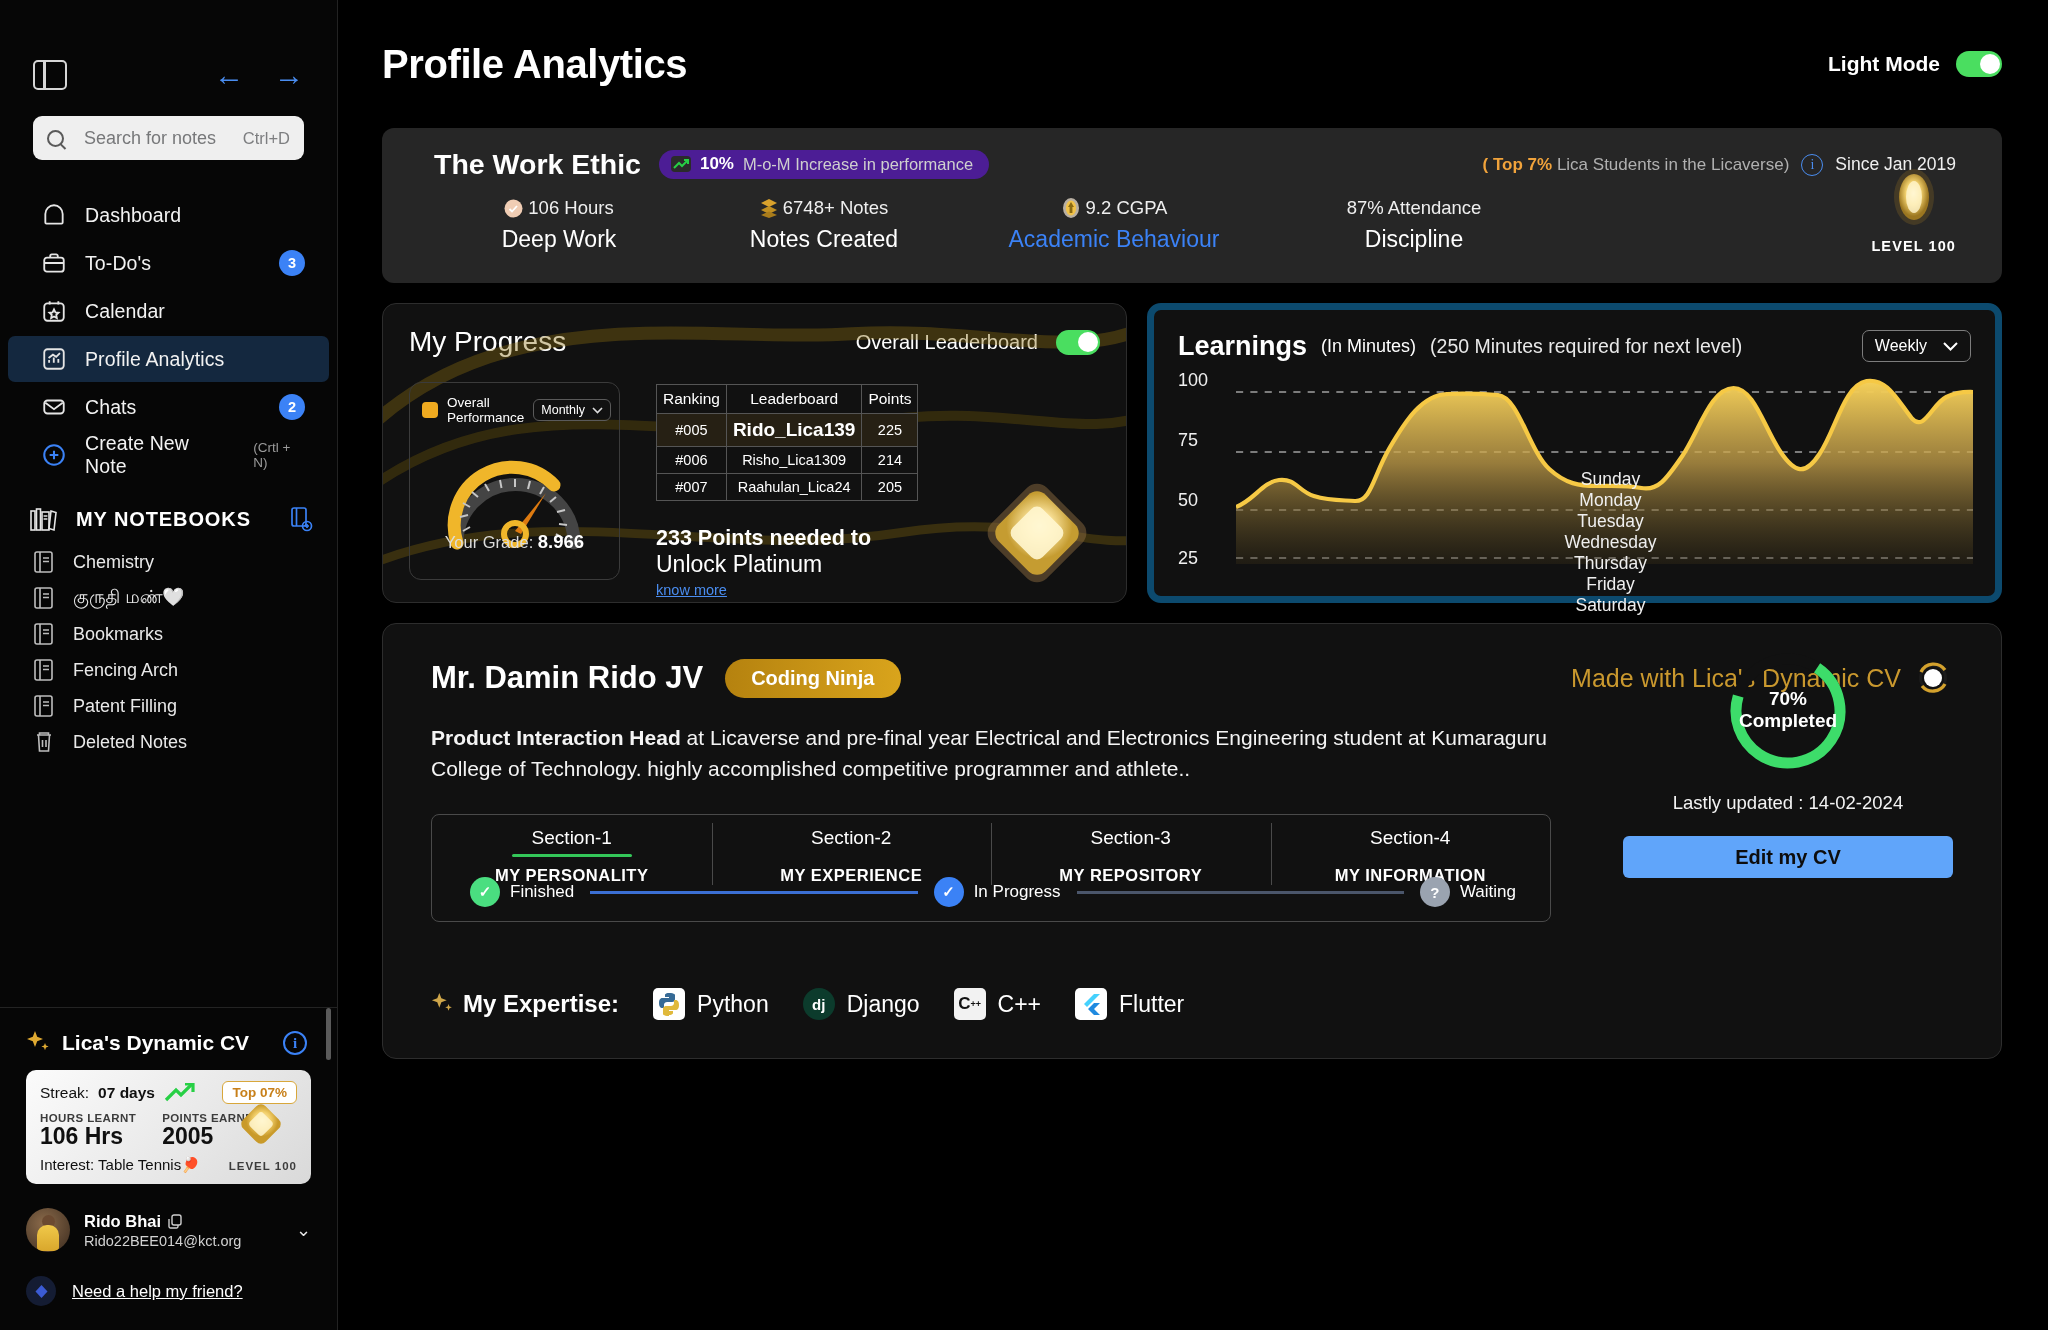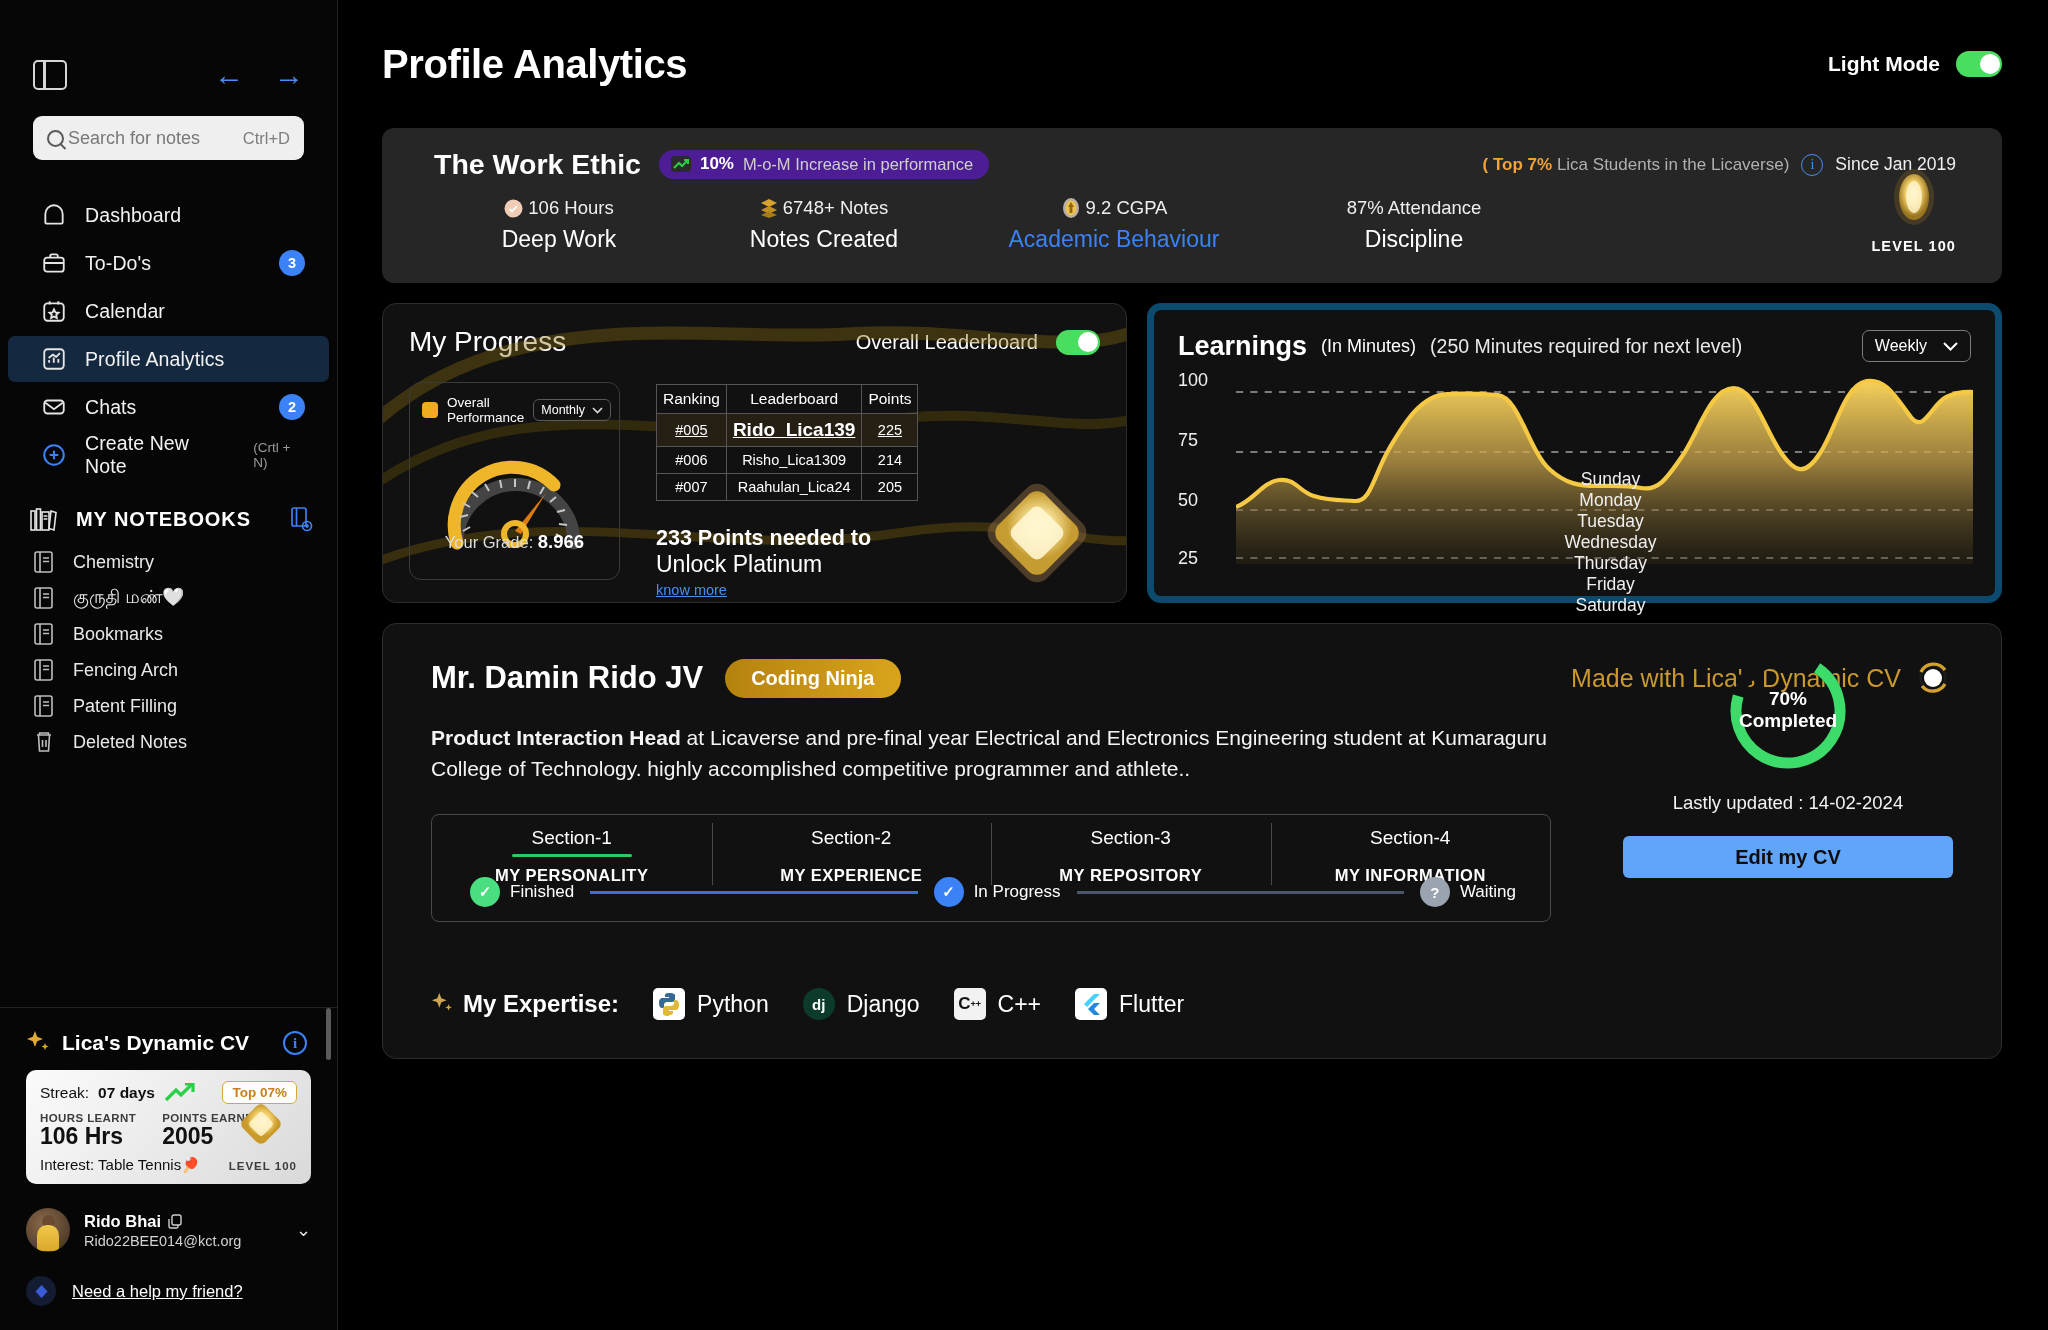--- a/index.html
+++ b/index.html
@@ -23,21 +23,21 @@
   }
   .sb-top { padding: 60px 33px 0 33px; display: flex; align-items: center; }
   .panel-icon { width: 34px; height: 30px; border: 2.5px solid #d6d6d6; border-radius: 5px; position: relative; }
   .panel-icon:before { content:""; position:absolute; left:8px; top:0; bottom:0; width:2.5px; background:#d6d6d6; }
   .sb-arrows { margin-left: auto; display: flex; gap: 30px; align-items:center; }
   .arrow { color: #4a8df0; font-size: 30px; line-height: 1; }
 
   .search-box {
     margin: 26px 33px 0 33px; height: 44px;
     background: #efefef; border-radius: 9px;
-    display:flex; align-items:center; padding: 0 14px; gap: 4px;
+    display:flex; align-items:center; padding: 0 14px; gap: 20px;
   }
   .mag { width:17px; height:17px; border:2.3px solid #5a5a5a; border-radius:50%; position:relative; flex:none;}
   .mag:after{content:"";position:absolute;width:2.3px;height:7px;background:#5a5a5a;right:-2px;bottom:-5px;transform:rotate(-45deg);}
   .search-ph { color:#77787a; font-size:18px; flex:1; }
   .search-kbd { color:#7d7e80; font-size:16.5px; }
 
   .nav { margin-top: 32px; }
   .nav-item {
     display:flex; align-items:center; gap:18px;
     padding: 0 24px 0 33px; height: 46px; margin: 0 8px 2px 8px;
@@ -151,21 +151,21 @@
   .gb-sq { width:16px;height:16px;border-radius:4px;background:#f0ab20;flex:none;}
   .gb-lbl { font-size:13.5px;}
   .gb-sel { margin-left:auto; border:1px solid #5a5a5a; border-radius:6px; padding:3px 7px;
             font-size:12.5px; display:flex; align-items:center; gap:7px;}
   .grade { text-align:center; font-size:16.5px; color:#dddddd; position:absolute; left:0; right:0; bottom:26px;}
   .grade b { color:#fff; font-size:18.5px;}
 
   .lb-table { position:absolute; left:273px; top:80px; width:252px; border:1px solid #555; border-radius:3px; border-collapse:collapse;}
   .lb-table td, .lb-table th { border:1px solid #555; padding:5px 6px; font-size:14.5px; text-align:center; font-weight:400;}
   .lb-table th { font-size:15.5px; }
-  .lb-table tr.hl { background:#262014;text-decoration:underline; }
+  .lb-table tr.hl { background:#262014; }
   .lb-table tr.hl td:nth-child(2) { font-size:19px; font-weight:600; }
 
   .unlock { position:absolute; left:273px; top:222px; }
   .unlock-l1 { font-size:21.5px; font-weight:700;}
   .unlock-l2 { font-size:21.5px; font-weight:700;}
   .unlock-l2 span { font-weight:400; font-size:23px;}
   .know { font-size:14.5px; color:#4a8df0; text-decoration:underline; display:inline-block; margin-top:4px;}
   .gem-lg { position:absolute; right:24px; bottom:4px; width:130px; height:130px;}
 
   .learn-card { flex:1; height:300px; background:#111111; border:7px solid #0c4a6e; border-radius:14px; padding:20px 24px 0 24px; position:relative;}

